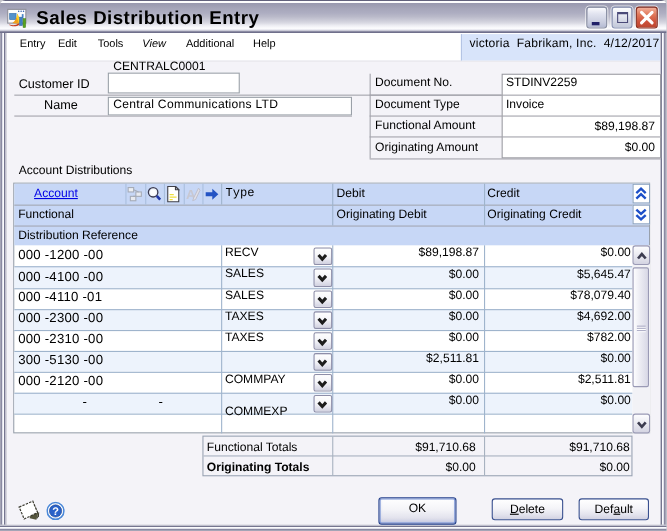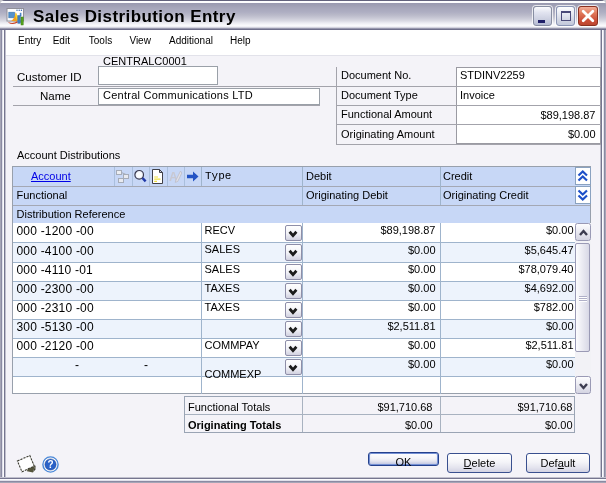--- a/index.html
+++ b/index.html
@@ -61,23 +61,26 @@
 <path d="M9.8 6.2 L12.4 13.2 L11.2 14.8 L9.2 9.6 Z" fill="#fad42a"></path>
 <rect x="11.8" y="9.6" width="2.6" height="7.6" fill="#3f7fc0" stroke="#2e66a2" stroke-width="0.5"></rect>
 <rect x="15" y="11" width="2.2" height="8" fill="#57a41e" stroke="#3f7f12" stroke-width="0.5"></rect>
 <path d="M2.4 16.2 C5.6 17.4 8.8 17 11 15.2 L11.6 16.6 C9 18.4 5 18.4 2.4 16.8 Z" fill="#c83c1e"></path>
 </svg></div>
   <div class="a" style="left:33px;top:6.5px;font-size:17px;font-weight:bold;letter-spacing:0.42px;">Sales Distribution Entry</div>
 
   <div class="mi" style="left:18px;">Entry</div>
   <div class="mi" style="left:52.7px;">Edit</div>
   <div class="mi" style="left:88.8px;">Tools</div>
-  <div class="mi" style="left:129.4px;">View</div>
+  <div class="mi" style="left:129.4px;font-style:italic;">View</div>
   <div class="mi" style="left:169px;">Additional</div>
   <div class="mi" style="left:230px;">Help</div>
+  <div class="a" id="infobox">
+      <span>victoria&nbsp;&nbsp;Fabrikam, Inc.&nbsp;&nbsp;4/12/2017</span>
+    </div>
 
   <div class="tbtn" style="left:533px;border:1px solid #888ea2;box-shadow:0 0 0 1px rgba(255,255,255,0.75);background:linear-gradient(180deg,#fbfbfd 0,#e2e4f0 30%,#c8ccde 75%,#b4bad2 100%);">
     <div style="position:absolute;left:3.5px;top:12.5px;width:7.5px;height:3px;background:#202068;"></div>
   </div>
   <div class="tbtn" style="left:556px;border:1px solid #8a94b4;box-shadow:0 0 0 1px rgba(255,255,255,0.75);background:linear-gradient(180deg,#fefefe 0,#eceef5 30%,#d0d4e2 75%,#c2c8da 100%);">
     <div style="position:absolute;left:3.5px;top:3.5px;width:10px;height:10px;border:1.5px solid #4a4a78;border-top-width:2.5px;background:transparent;"></div>
   </div>
   <div class="tbtn" style="left:578px;width:20px;border:1px solid #8c3020;box-shadow:0 0 0 1px rgba(255,255,255,0.75);background:linear-gradient(180deg,#f2af9a 0,#e0785a 35%,#cc503a 72%,#bc4630 100%);">
     <svg width="18" height="18" style="position:absolute;left:0;top:0;">
       <path d="M4.2 4.2 L13.8 13.8 M13.8 4.2 L4.2 13.8" stroke="#ffffff" stroke-width="2.8" stroke-linecap="round"></path>
@@ -298,16 +301,16 @@
 <path d="M17.2 3.2 L21.8 13.4 L20 19.6 L14 18.2 Z" fill="#55553c"></path>
 <path d="M21.8 13.4 L20.2 19.2 L22.4 16.4 L22.6 12.2 Z" fill="#3c3c2a"></path>
 <path d="M4.4 8.0 L16.8 2.6 L21.2 13.0 L9.0 18.8 Z" fill="#ffffff" stroke="#3a3a30" stroke-width="1.1" stroke-dasharray="2.2 1.1"></path>
 </svg></div>
   <div class="a" id="helpicon" style="left:41.5px;top:456px;width:17px;height:17px;"><svg width="17" height="17">
 <circle cx="8.5" cy="8.5" r="7.6" fill="#ffffff" stroke="#4a88d8" stroke-width="1.4"></circle>
 <circle cx="8.5" cy="8.5" r="5.6" fill="#2a62c8"></circle>
 <circle cx="8.5" cy="8.5" r="5.6" fill="none" stroke="#1a3c88" stroke-width="0.5"></circle>
 <text x="8.5" y="12.2" text-anchor="middle" font-family="Liberation Sans" font-size="10" font-weight="bold" fill="#ffffff">?</text>
 </svg></div>
-  <div class="btn" style="left:368px;top:452px;width:71px;height:14px;border:1px solid #24408c;box-shadow:inset 0 0 0 1px #7490d4, inset 0 -2px 3px #c2c8e4;">OK</div>
+  <div class="btn" style="left:344px;top:452px;width:71px;height:25px;border:1px solid #24408c;box-shadow:inset 0 0 0 1px #7490d4, inset 0 -2px 3px #c2c8e4;">OK</div>
   <div class="btn" style="left:447px;top:453px;width:65px;"><span style="text-decoration:underline;">D</span>elete</div>
   <div class="btn" style="left:526px;top:453px;width:64px;">Def<span style="text-decoration:underline;">a</span>ult</div>
 </div>
 
 </body></html>

